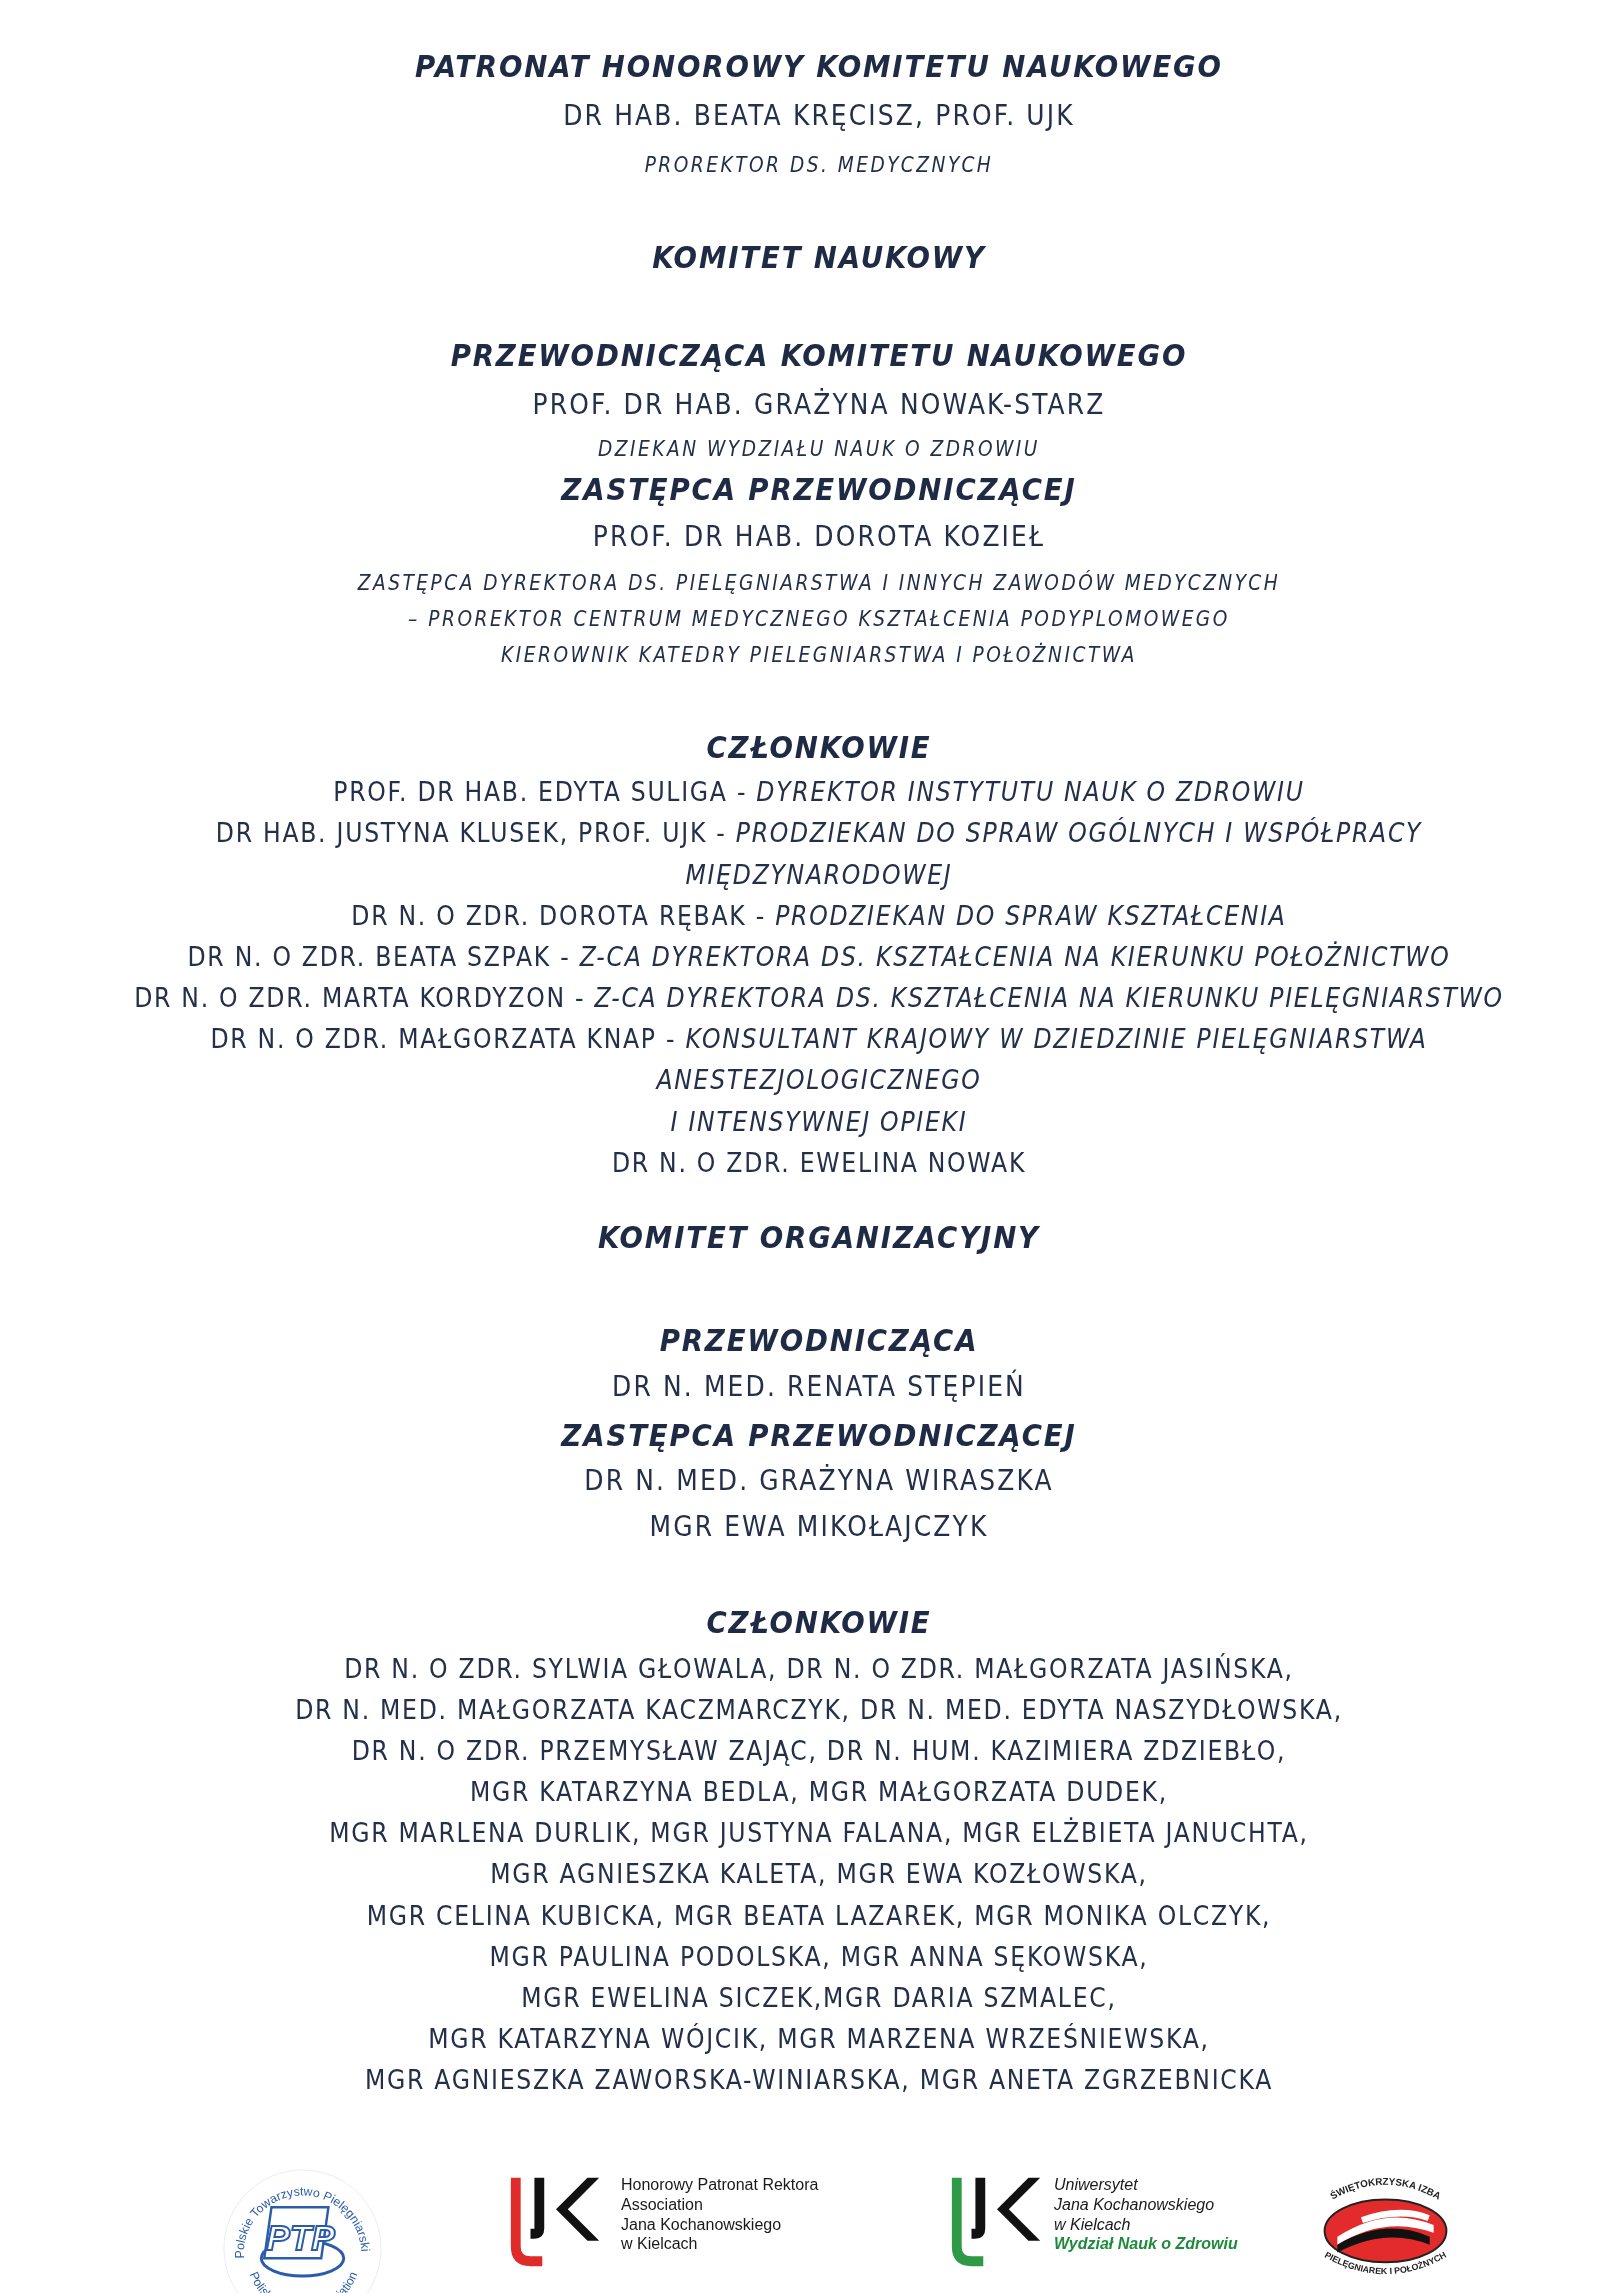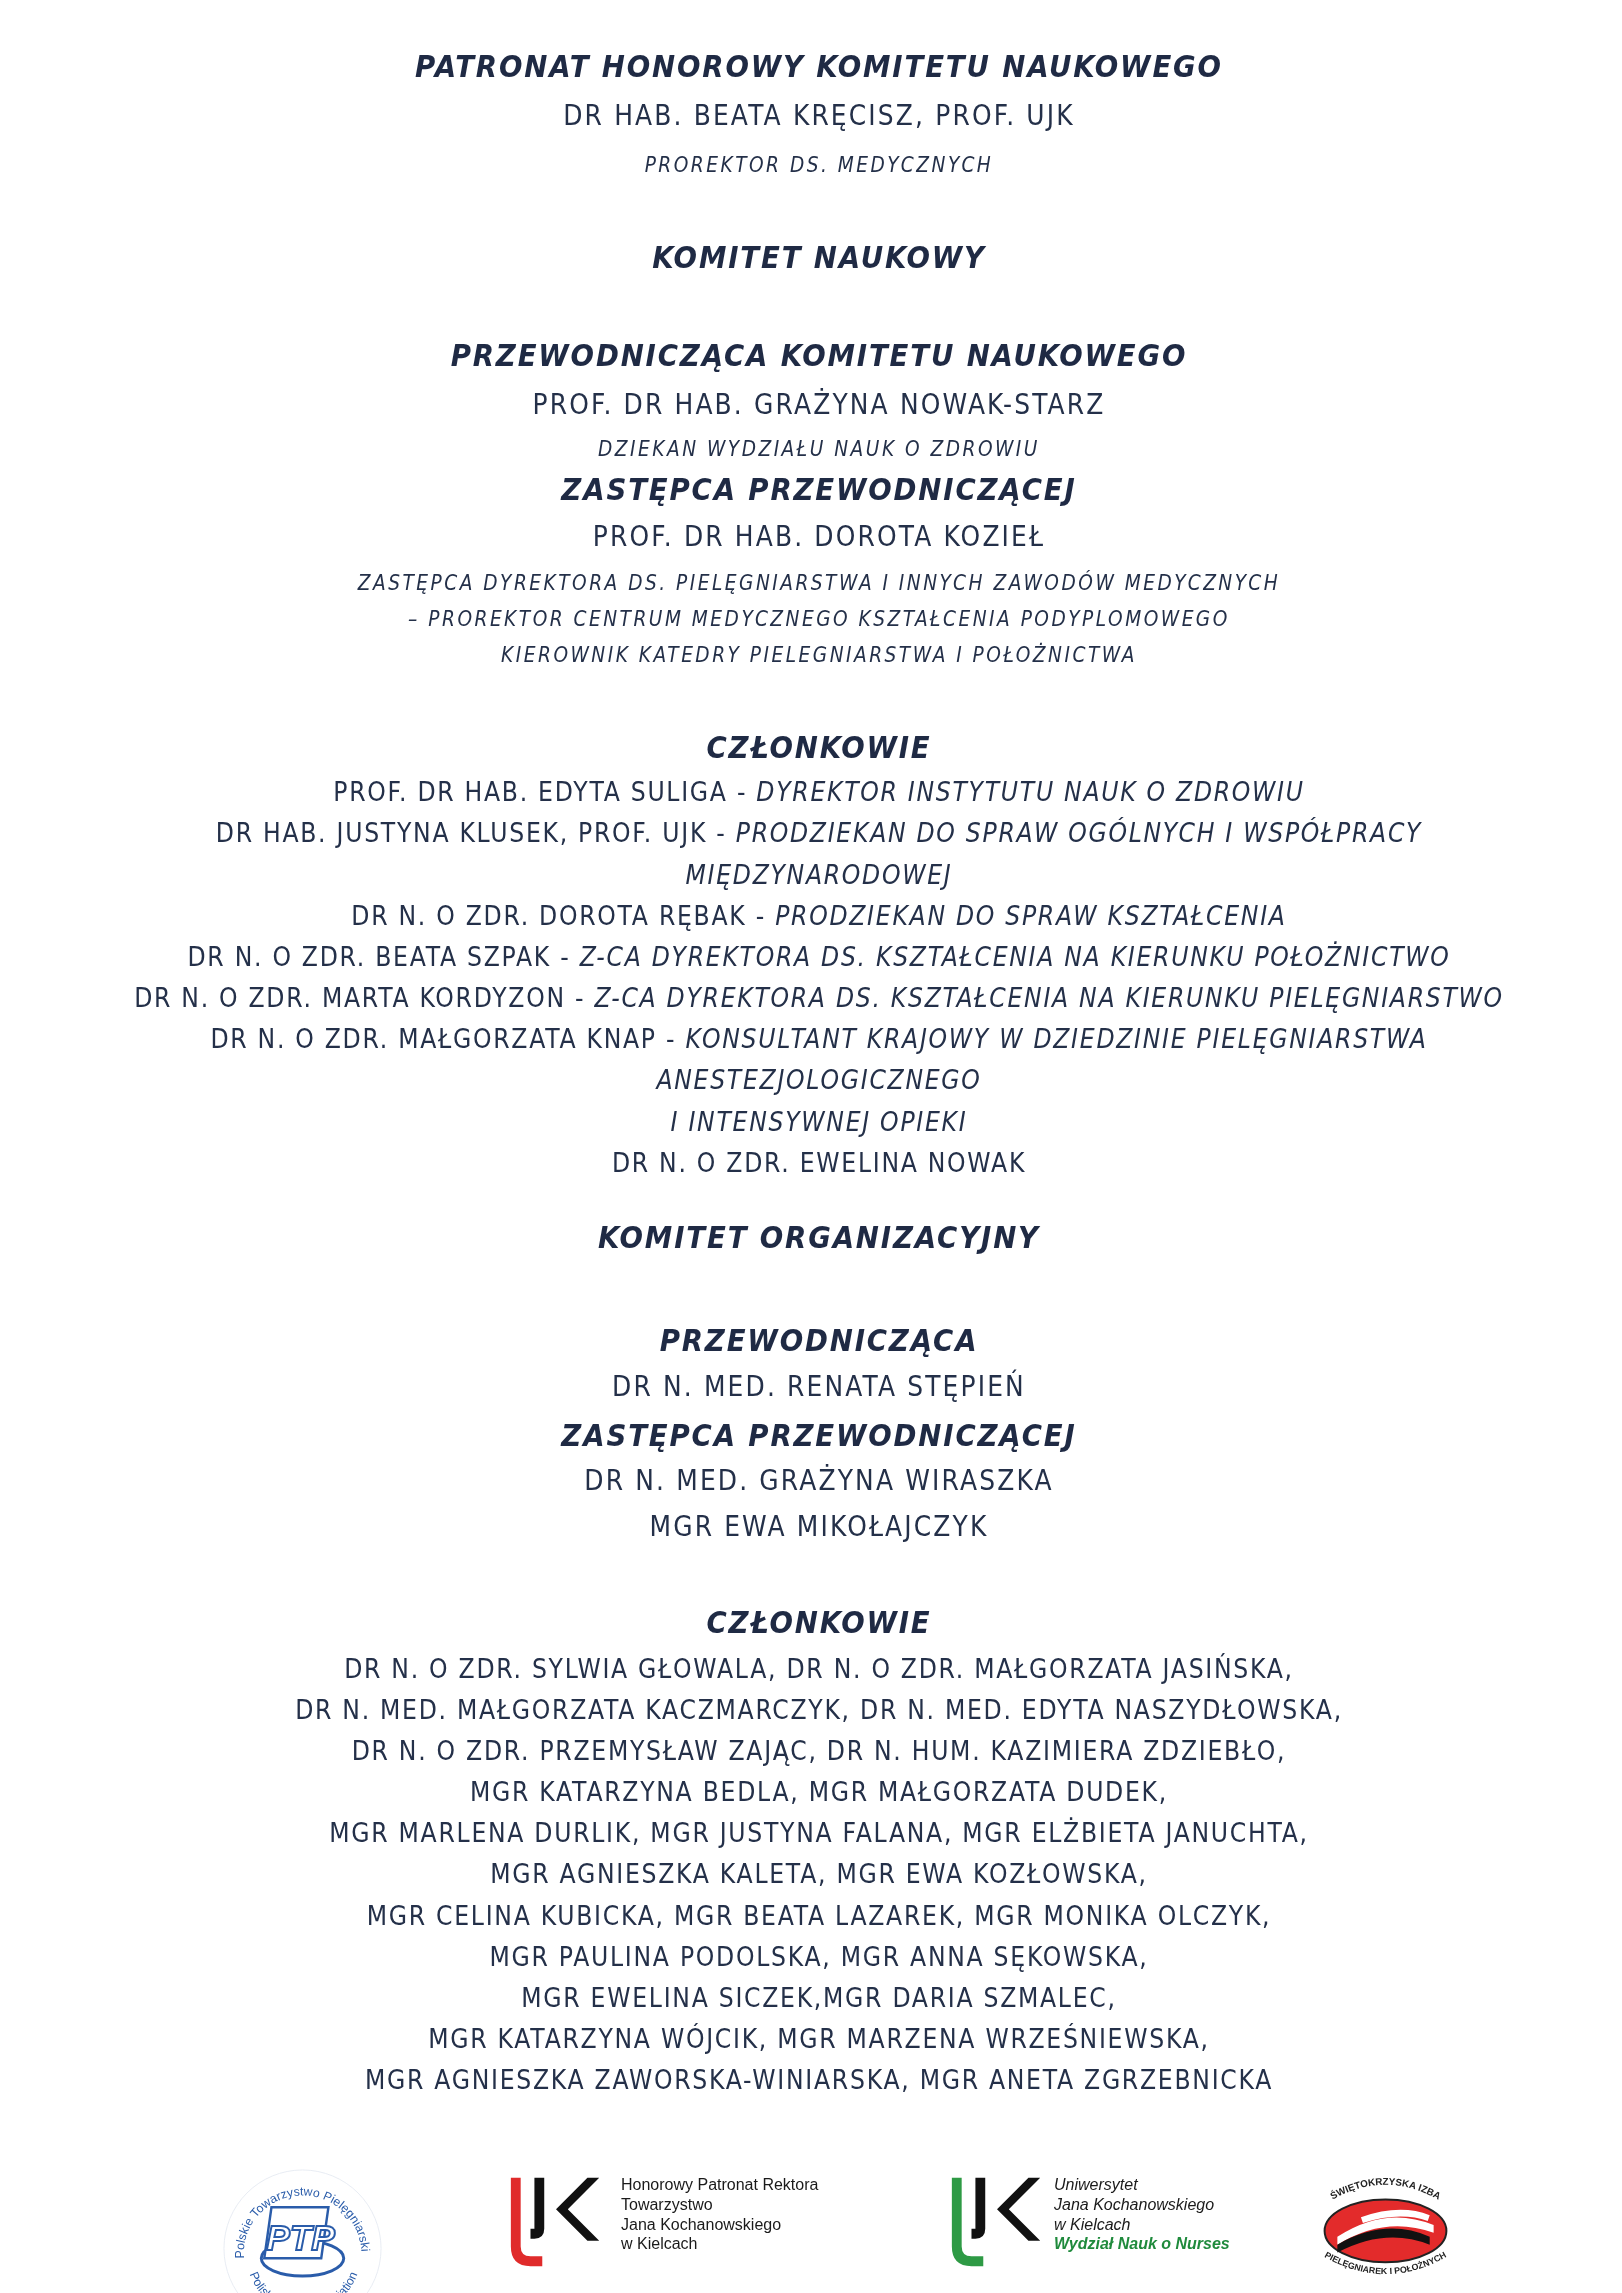--- a/index.html
+++ b/index.html
@@ -104,37 +104,37 @@
     </div>
 
     <div class="logo ujk1">
       <svg width="108" height="108" viewBox="0 0 110 110" style="position:absolute;left:0;top:0;">
         <path d="M 8 10 L 8 80 Q 8 100 28 100 L 40 100 L 40 90 L 28 90 Q 18 90 18 80 L 18 10 Z" fill="#e02b2b"></path>
         <path d="M 32 10 L 42 10 L 42 62 Q 42 72 32 72 L 28 72 L 28 62 L 32 62 Z" fill="#111111"></path>
         <path d="M 86 10 L 98 10 L 66 42 L 98 74 L 86 74 L 54 42 Z" fill="#111111"></path>
       </svg>
       <div class="ujk-text">
         <div>Honorowy Patronat Rektora</div>
-        <div>Towarzystwo</div>
+        <div>Association</div>
         <div>Jana Kochanowskiego</div>
         <div>w Kielcach</div>
       </div>
     </div>
 
     <div class="logo ujk2">
       <svg width="108" height="108" viewBox="0 0 110 110" style="position:absolute;left:0;top:0;">
         <path d="M 8 10 L 8 80 Q 8 100 28 100 L 40 100 L 40 90 L 28 90 Q 18 90 18 80 L 18 10 Z" fill="#2e9a45"></path>
         <path d="M 32 10 L 42 10 L 42 62 Q 42 72 32 72 L 28 72 L 28 62 L 32 62 Z" fill="#111111"></path>
         <path d="M 86 10 L 98 10 L 66 42 L 98 74 L 86 74 L 54 42 Z" fill="#111111"></path>
       </svg>
       <div class="ujk-text" style="left:110px;font-style:italic;">
         <div>Uniwersytet</div>
         <div>Jana Kochanowskiego</div>
         <div>w Kielcach</div>
-        <div class="green">Wydział Nauk o Nurses</div>
+        <div class="green">Wydział Nauk o Zdrowiu</div>
       </div>
     </div>
 
     <div class="logo sipip">
       <svg width="167" height="118" viewBox="0 0 170 120">
         <defs>
           <path id="sTop" d="M 22 40 Q 85 -2 148 40"></path>
           <path id="sBot" d="M 22 92 Q 85 128 148 92"></path>
         </defs>
         <text font-family="Liberation Sans, sans-serif" font-size="10" font-weight="bold" fill="#222">

